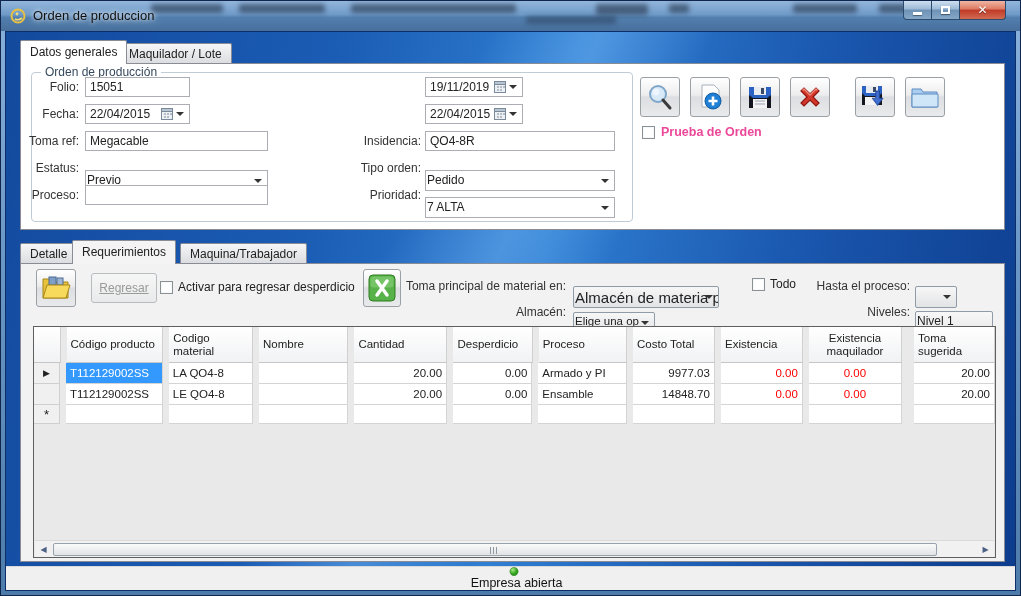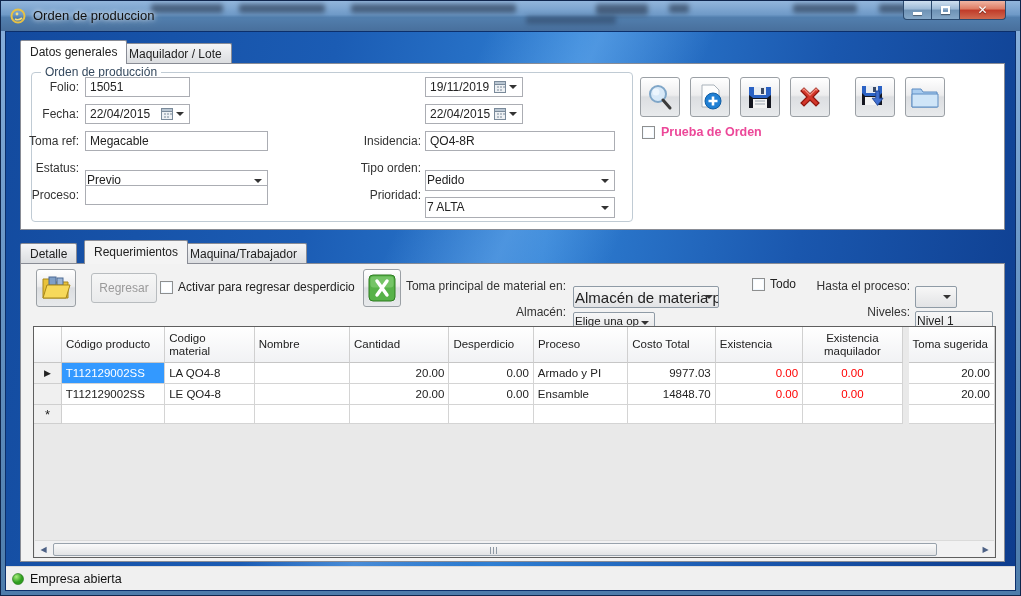--- a/index.html
+++ b/index.html
@@ -29,21 +29,21 @@
             background:
               linear-gradient(115deg, rgba(255,255,255,0) 38%, rgba(140,200,255,.35) 47%, rgba(255,255,255,0) 56%),
               linear-gradient(100deg,#134a9e 0%,#1b5cb4 30%,#2f7fd3 52%,#1a57ae 75%,#0d3c8d 100%);
             border:1px solid #0c2f6b; }
 
   
   .tab { position:absolute; padding:0 9px; font-size:12px; color:#222; line-height:20px; height:21px;
          background:linear-gradient(180deg,#f5f6f7 0%,#dadcdf 100%); border:1px solid #898c95; border-bottom:none;
          border-radius:2px 2px 0 0; white-space:nowrap; }
   .tab.sel { height:24px; line-height:23px; background:#fff; z-index:5; }
-  .tab.sel2 { background:#f4f4f4;margin-left:12px; }
+  .tab.sel2 { background:#f4f4f4; }
   .page { position:absolute; border:1px solid #898c95; background:#fff; z-index:4; }
 
   
   .grp { position:absolute; border:1px solid #c0cbd4; border-radius:4px; }
   .grp-title { position:absolute; top:-8px; left:9px; background:#fff; padding:0 4px; color:#35495e; font-size:12px; }
   .lbl { position:absolute; text-align:right; color:#333; white-space:nowrap; }
   .txt { position:absolute; background:#fff; border:1px solid #abadb3; padding:2px 4px; font-size:12px; white-space:nowrap; overflow:hidden; }
   .combo { position:absolute; background:#fff; border:1px solid #abadb3; padding:2px 1px; font-size:12px; white-space:nowrap; overflow:hidden;margin-top:12px; }
   .combo .arr, .datebox .arr { position:absolute; right:5px; top:50%; margin-top:-2px; width:0; height:0;
          border:4px solid transparent; border-top:4px solid #333; }
@@ -54,25 +54,25 @@
   .chk { position:absolute; width:13px; height:13px; background:#fff; border:1px solid #8e8f8f; box-shadow:inset 0 0 0 1px #f2f9ff; }
   .chklbl { position:absolute; white-space:nowrap; color:#222; }
   .bold { font-weight:bold; font-size:12.5px; color:#ec4899; }
 
   
   .ibtn { position:absolute; width:40px; height:40px; border:1px solid #9ba0a5; border-radius:3px;
           background:linear-gradient(180deg,#fff 0%,#ededee 45%,#dcdee1 50%,#e8eaec 100%);
           display:flex; align-items:center; justify-content:center; }
   .ibtn.sm { width:40px; height:38px; }
   .btn { position:absolute; border:1px solid #b8bcbf; border-radius:3px; background:linear-gradient(180deg,#f6f6f6,#e9eaeb);
-         color:#9a9a9a; font-size:12px; display:flex; align-items:center; justify-content:center; }
+         color:#9a9a9a; font-size:12px; display:flex; align-items:center; justify-content:center;text-decoration:underline; }
 
   
   .grid { position:absolute; border:1px solid #5f5f5f; background:#e9e9e9; overflow:hidden; }
-  .g-row { display:flex; }
+  .g-row { display:flex;gap:6px; }
   .g-h { background:linear-gradient(180deg,#ffffff,#f1f2f4); border-right:1px solid #d0d0d0; border-bottom:1px solid #c6c6c6;
          font-size:11.5px; padding:2px 4px; display:flex; align-items:center; line-height:12.5px; height:36px; color:#222; }
   .g-s { background:#f0f0f0; border-right:1px solid #cfcfcf; border-bottom:1px solid #cfcfcf;
          display:flex; align-items:center; justify-content:center; font-size:9px; color:#222; }
   .g-c { background:#fff; border-right:1px solid #d4d4d4; border-bottom:1px solid #d4d4d4;
          font-size:11.5px; padding:2px 4px; white-space:nowrap; overflow:hidden; height:21px; line-height:16px; }
   .num { text-align:right; }
   .red { color:#ff0000; }
   .selcell { background:#3399ff; color:#fff; }
   .c0{width:28px;} .c1{width:104px;} .c2{width:90px;} .c3{width:96px;} .c4{width:100px;} .c5{width:85px;}
@@ -82,21 +82,21 @@
              display:flex; align-items:center; }
   .sarr { width:17px; height:16px; display:flex; align-items:center; justify-content:center; color:#4d6185; font-size:8px; }
   .sthumb { height:13px; margin-left:1px; width:calc(100% - 75px); background:linear-gradient(180deg,#fafafa,#e2e3e5);
             border:1px solid #98a2ac; border-radius:2px; position:relative; }
   .sthumb::after { content:""; position:absolute; left:50%; top:3px; margin-left:-5px; width:9px; height:7px;
             background:repeating-linear-gradient(90deg,#8e99a4 0 1px,transparent 1px 3px); }
   .strack-gap { flex:1; }
 
   
   .statusbar { position:absolute; left:0; right:0; bottom:0; height:24px; background:#f0f0f0; border-top:1px solid #d9d9d9;
-               display:flex; align-items:center; padding-left:6px; z-index:6; }
+               display:flex; align-items:center; padding-left:6px; z-index:6;flex-direction:column; }
   .statusbar .txt-status { margin-left:6px; font-size:12.5px; color:#111; }
 </style>
 </head>
 <body>
 
 <div class="win">
 
   <div class="titlebar">
     <div class="blob" style="left:150px;width:72px"></div>
     <div class="blob" style="left:238px;width:86px"></div>

